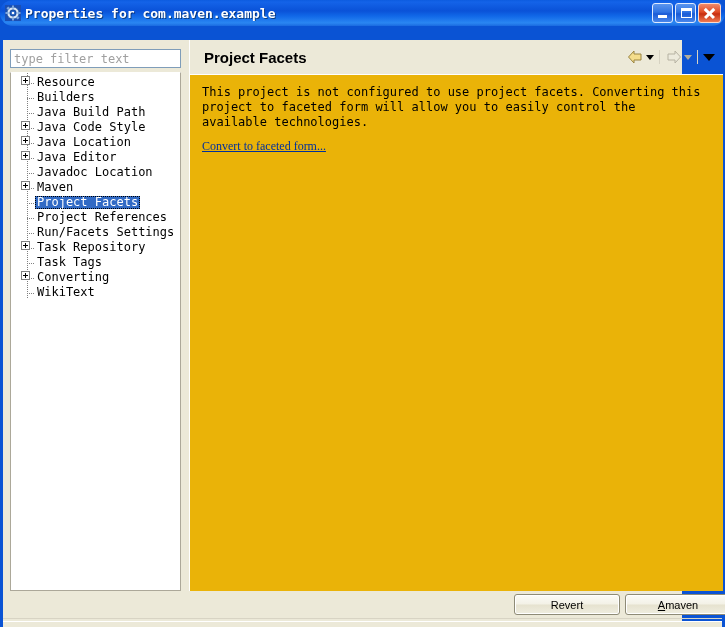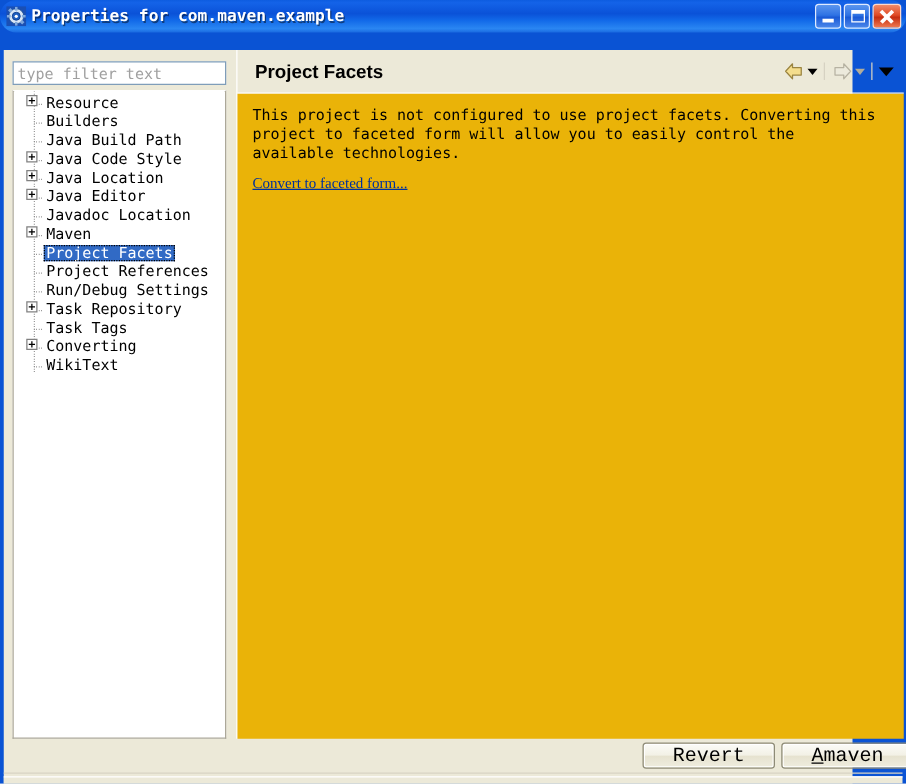--- a/index.html
+++ b/index.html
@@ -284,22 +284,22 @@
 
   
   .btnrow-apply {
     position: absolute;
     left: 186px; top: 551px;
     width: 533px; height: 30px;
     box-sizing: border-box;
   }
   .xbtn {
     position: absolute;
-    font-family: Liberation Mono, monospace;
-    font-size: 16px;
+    font-family: Liberation Sans, sans-serif;
+    font-size: 11px;
     color: #000000;
     background: linear-gradient(to bottom, #fbfbf7 0%, #f3f1e6 48%, #e6e2cf 52%, #efeddf 100%);
     border: 1px solid #8e8b77;
     border-radius: 3px;
     box-sizing: border-box;
     display: flex;
     align-items: center;
     justify-content: center;
     box-shadow: inset 0 0 0 1px #ffffff;
     cursor: default;
@@ -434,21 +434,21 @@
               <span class="tlabel">Project Facets</span>
             </div>
             <div class="trow">
               <span class="hook"></span>
               <span class="spacer"></span>
               <span class="tlabel">Project References</span>
             </div>
             <div class="trow">
               <span class="hook"></span>
               <span class="spacer"></span>
-              <span class="tlabel">Run/Debug Settings</span>
+              <span class="tlabel">Run/Facets Settings</span>
             </div>
             <div class="trow">
               <span class="hook"></span>
               <span class="plusbox"></span>
               <span class="tlabel">Task Repository</span>
             </div>
             <div class="trow">
               <span class="hook"></span>
               <span class="spacer"></span>
               <span class="tlabel">Task Tags</span>

